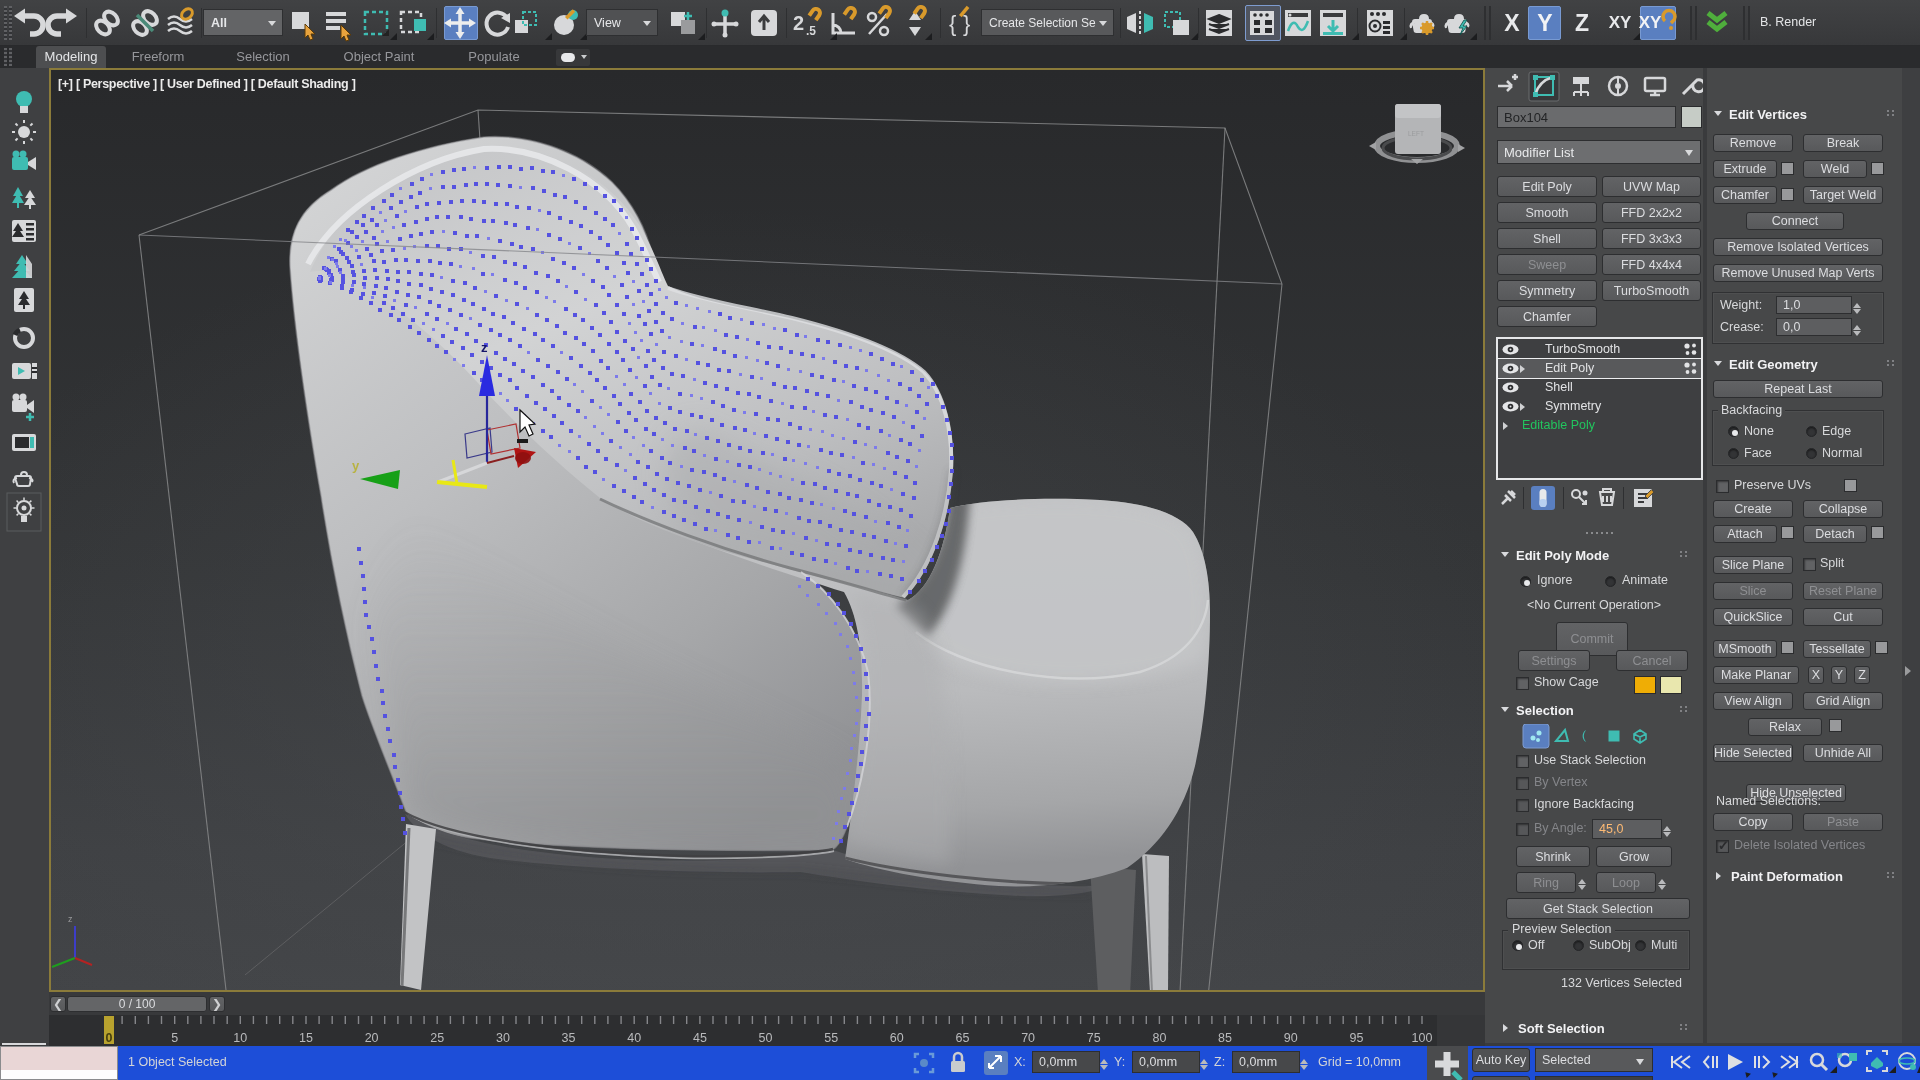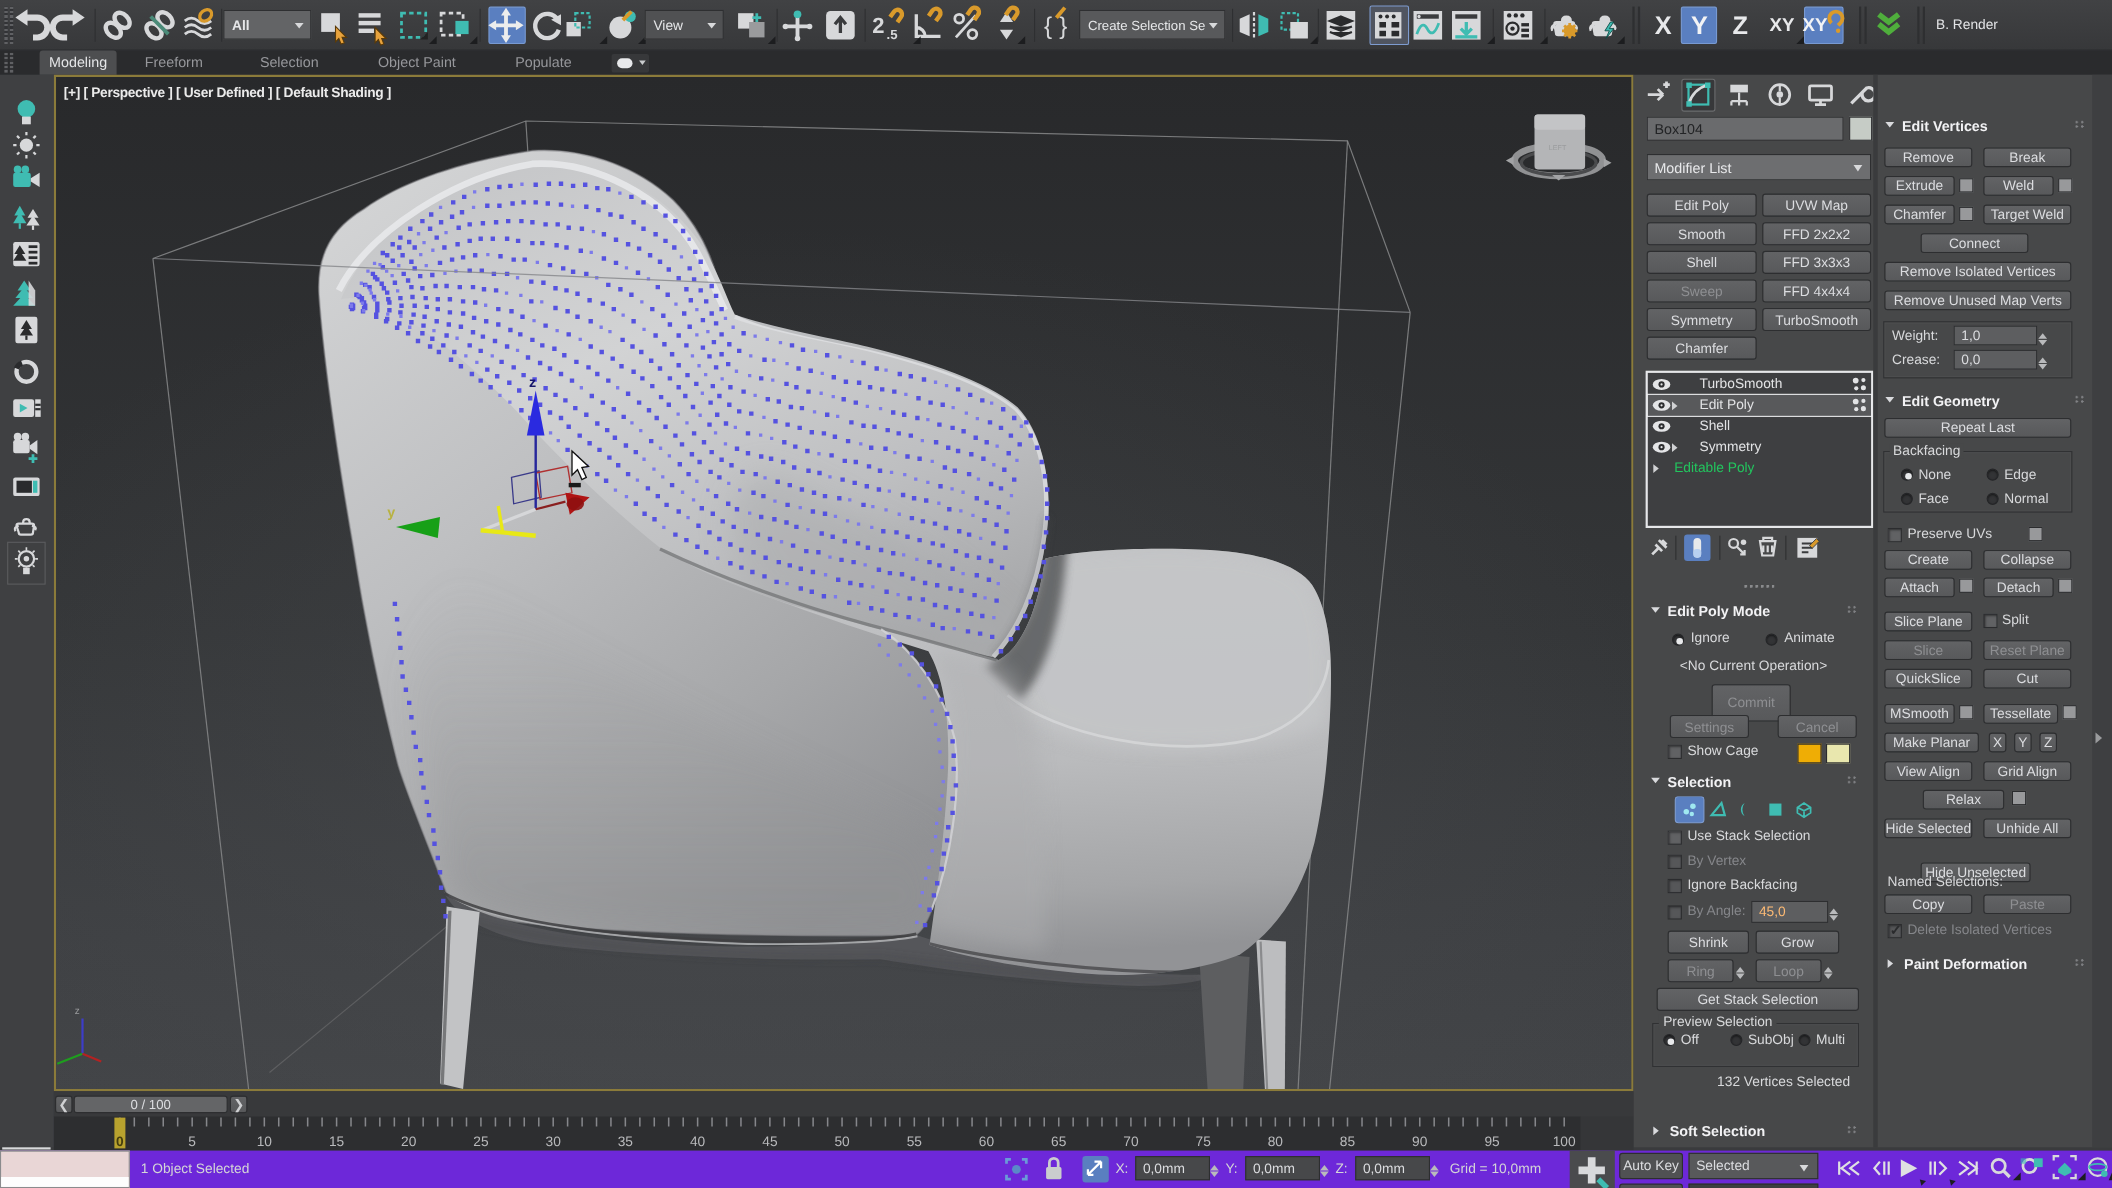--- a/index.html
+++ b/index.html
@@ -36,21 +36,21 @@
 .rd.on:after{content:"";position:absolute;left:2.5px;top:2.5px;width:6px;height:6px;border-radius:50%;background:#e8e9eb}
 .fld{position:absolute;background:#5d5e60;border:1px solid #2d2e30;color:#dcdde0;font-size:12.5px;display:flex;align-items:center;padding-left:6px}
 .fld.dis{color:#fdba74}
 .spn{position:absolute;width:13px}
 .spn:before{content:"";position:absolute;top:3px;left:2px;border:4px solid transparent;border-bottom:5px solid #b9babc}
 .spn:after{content:"";position:absolute;top:13px;left:2px;border:4px solid transparent;border-top:5px solid #b9babc}
 .gb{position:absolute;border:1px solid #303133;box-shadow:inset 0 0 0 1px rgba(255,255,255,.04)}
 
 #tslider{left:49px;top:992px;width:1436px;height:23px;background:#38393b}
 #ruler{left:49px;top:1015px;width:1388px;height:31px;background:#2d2e30}
-#status{left:0;top:1046px;width:1920px;height:34px;background:#6d28d9}
+#status{left:0;top:1046px;width:1920px;height:34px;background:#1d4ed8}
 </style></head><body>
 <div id="root">
 
 <div id="toolbar" class="abs">
   <div class="grip" style="left:4px"></div>
       <div class="grip" style="left:9px"></div>
   <svg class="abs" style="left:0;top:0" width="1920" height="46" viewBox="0 0 1920 46">
         <g transform="translate(27,23)">
           <path d="M-4,-7 L7,-7 A 9 9 0 0 1 7,11 L3,11" fill="none" stroke="#d7d8da" stroke-width="5.5"></path>
           <polygon points="-13,-7 -2,-14.5 -2,0.5" fill="#d7d8da"></polygon>

